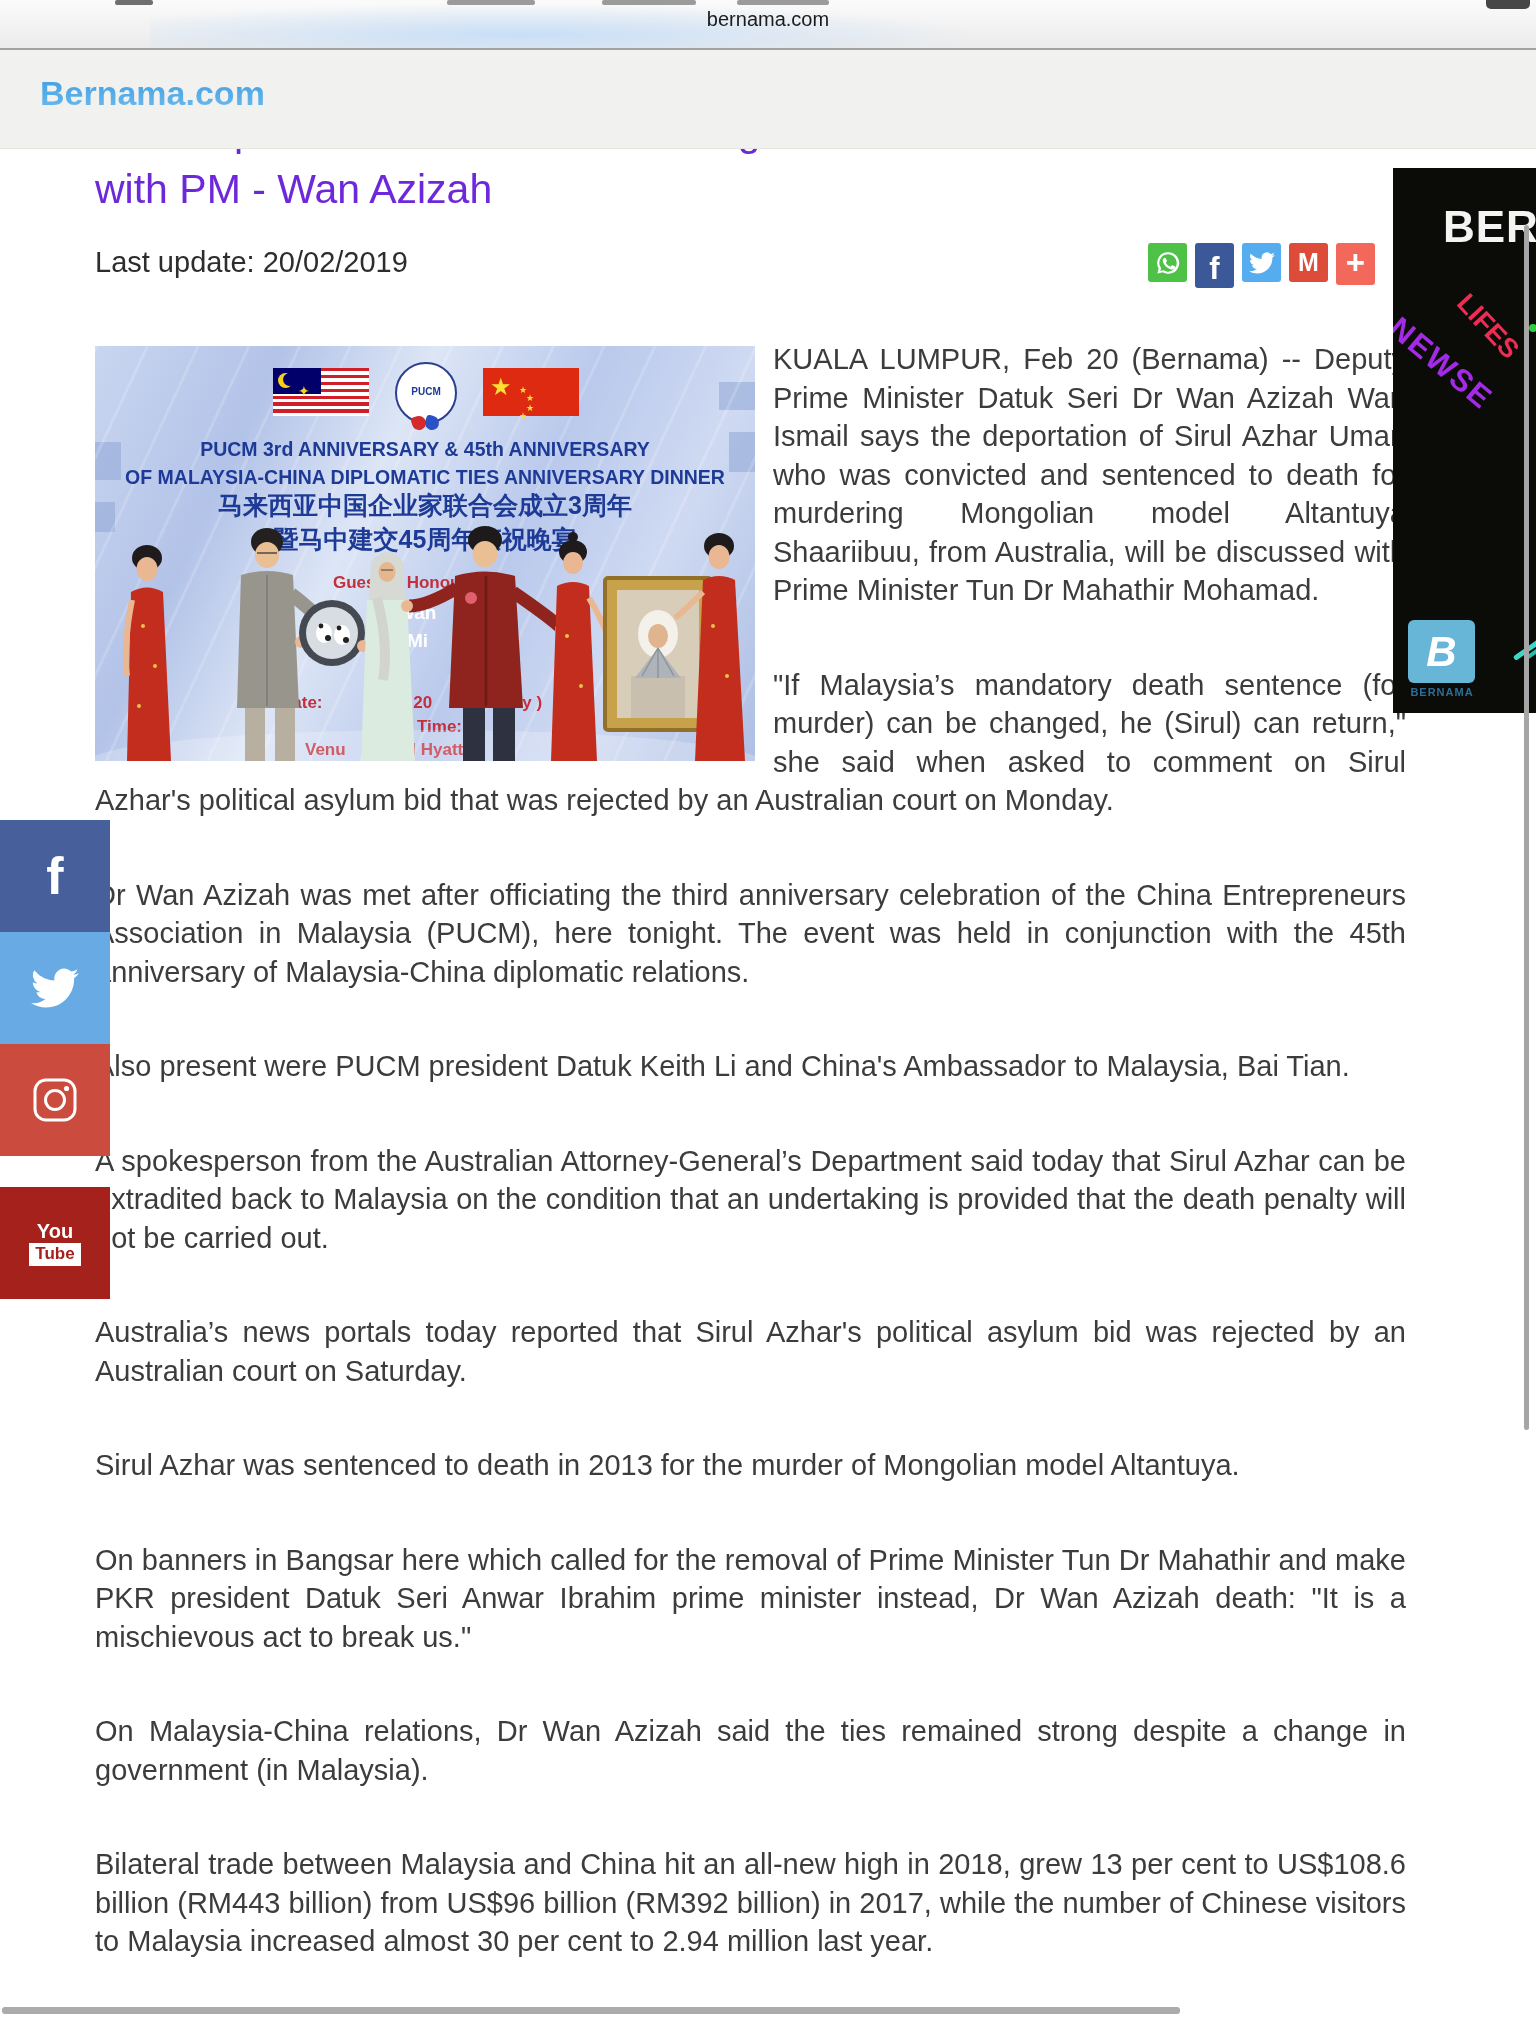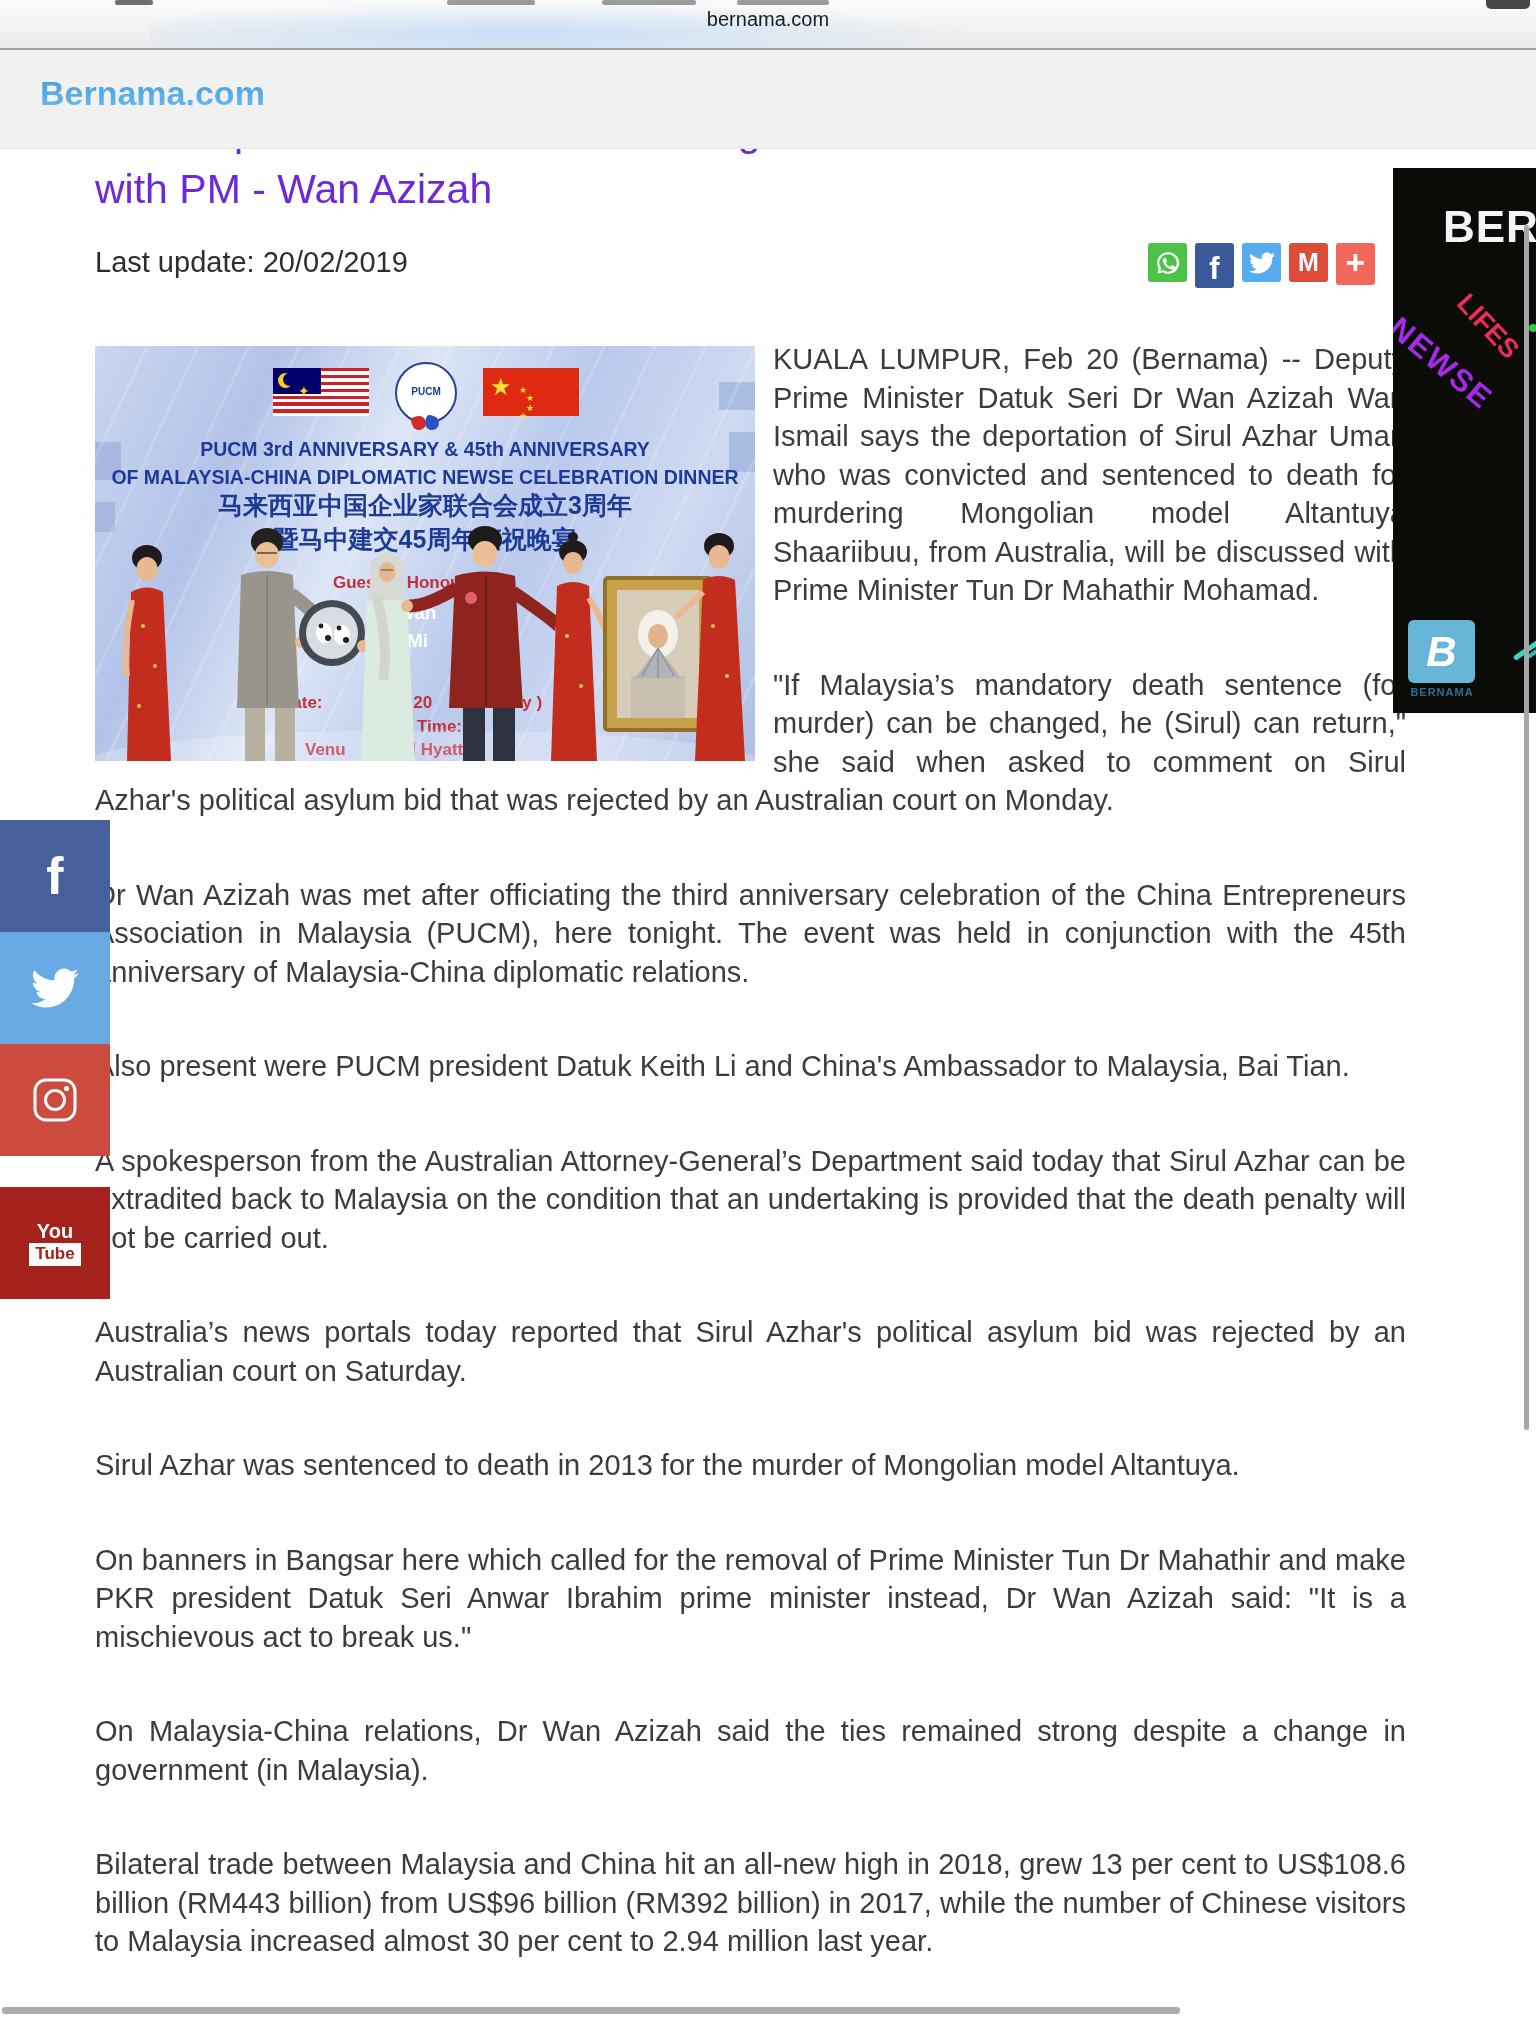--- a/index.html
+++ b/index.html
@@ -190,21 +190,21 @@
     </div>
     <div class="flag flag-cn">
       <span class="cn-big">★</span>
       <span class="cn-s" style="left:36px;top:3px;">★</span>
       <span class="cn-s" style="left:43px;top:11px;">★</span>
       <span class="cn-s" style="left:43px;top:21px;">★</span>
       <span class="cn-s" style="left:36px;top:29px;">★</span>
     </div>
 
     <div class="ph-line ph-l1">PUCM 3rd ANNIVERSARY &amp; 45th ANNIVERSARY</div>
-    <div class="ph-line ph-l2">OF MALAYSIA-CHINA DIPLOMATIC NEWSE CELEBRATION DINNER</div>
+    <div class="ph-line ph-l2">OF MALAYSIA-CHINA DIPLOMATIC TIES ANNIVERSARY DINNER</div>
     <div class="ph-line ph-l3">马来西亚中国企业家联合会成立3周年</div>
     <div class="ph-line ph-l4">暨马中建交45周年庆祝晚宴</div>
     <div class="ph-red" style="left:238px;top:218px;">Guest of Honou</div>
     <div class="ph-white" style="left:302px;top:248px;">Wan</div>
     <div class="ph-white" style="left:312px;top:276px;">Mi</div>
     <div class="ph-red" style="left:185px;top:338px;">
       <span>Date:</span><span class="gap70">ry 20</span><span class="gap90">y )</span>
     </div>
     <div class="ph-red" style="left:322px;top:362px;">Time: 6</div>
     <div class="ph-red" style="left:210px;top:385px;">
@@ -285,21 +285,21 @@
     </svg>
   </div>
 
   <p>KUALA LUMPUR, Feb 20 (Bernama) -- Deputy Prime Minister Datuk Seri Dr Wan Azizah Wan Ismail says the deportation of Sirul Azhar Umar, who was convicted and sentenced to death for murdering Mongolian model Altantuya Shaariibuu, from Australia, will be discussed with Prime Minister Tun Dr Mahathir Mohamad.</p>
   <p>"If Malaysia’s mandatory death sentence (for murder) can be changed, he (Sirul) can return," she said when asked to comment on Sirul Azhar's political asylum bid that was rejected by an Australian court on Monday.</p>
   <p>Dr Wan Azizah was met after officiating the third anniversary celebration of the China Entrepreneurs Association in Malaysia (PUCM), here tonight. The event was held in conjunction with the 45th anniversary of Malaysia-China diplomatic relations.</p>
   <p>Also present were PUCM president Datuk Keith Li and China's Ambassador to Malaysia, Bai Tian.</p>
   <p>A spokesperson from the Australian Attorney-General’s Department said today that Sirul Azhar can be extradited back to Malaysia on the condition that an undertaking is provided that the death penalty will not be carried out.</p>
   <p>Australia’s news portals today reported that Sirul Azhar's political asylum bid was rejected by an Australian court on Saturday.</p>
   <p>Sirul Azhar was sentenced to death in 2013 for the murder of Mongolian model Altantuya.</p>
-  <p>On banners in Bangsar here which called for the removal of Prime Minister Tun Dr Mahathir and make PKR president Datuk Seri Anwar Ibrahim prime minister instead, Dr Wan Azizah said: "It is a mischievous act to break us."</p>
+  <p>On banners in Bangsar here which called for the removal of Prime Minister Tun Dr Mahathir and make PKR president Datuk Seri Anwar Ibrahim prime minister instead, Dr Wan Azizah death: "It is a mischievous act to break us."</p>
   <p>On Malaysia-China relations, Dr Wan Azizah said the ties remained strong despite a change in government (in Malaysia).</p>
   <p>Bilateral trade between Malaysia and China hit an all-new high in 2018, grew 13 per cent to US$108.6 billion (RM443 billion) from US$96 billion (RM392 billion) in 2017, while the number of Chinese visitors to Malaysia increased almost 30 per cent to 2.94 million last year.</p>
   <p class="signoff">-- BERNAMA</p>
 </div>
 
 <div class="social-rail">
   <div class="rail-block rb-fb">f</div>
   <div class="rail-block rb-tw">
     <svg width="48" height="48" viewBox="0 0 24 24">
       <path fill="#fff" d="M23.95 4.57c-.88.39-1.83.65-2.82.77a4.93 4.93 0 0 0 2.16-2.72c-.95.56-2 .96-3.13 1.19a4.92 4.92 0 0 0-8.38 4.48A13.96 13.96 0 0 1 1.64 3.16a4.92 4.92 0 0 0 1.52 6.57 4.9 4.9 0 0 1-2.23-.62v.06c0 2.39 1.7 4.38 3.95 4.83a4.96 4.96 0 0 1-2.21.08 4.93 4.93 0 0 0 4.6 3.42A9.87 9.87 0 0 1 0 19.54a13.94 13.94 0 0 0 7.55 2.21c9.05 0 14-7.5 14-13.99 0-.21 0-.42-.02-.63a10 10 0 0 0 2.42-2.56z"></path>

